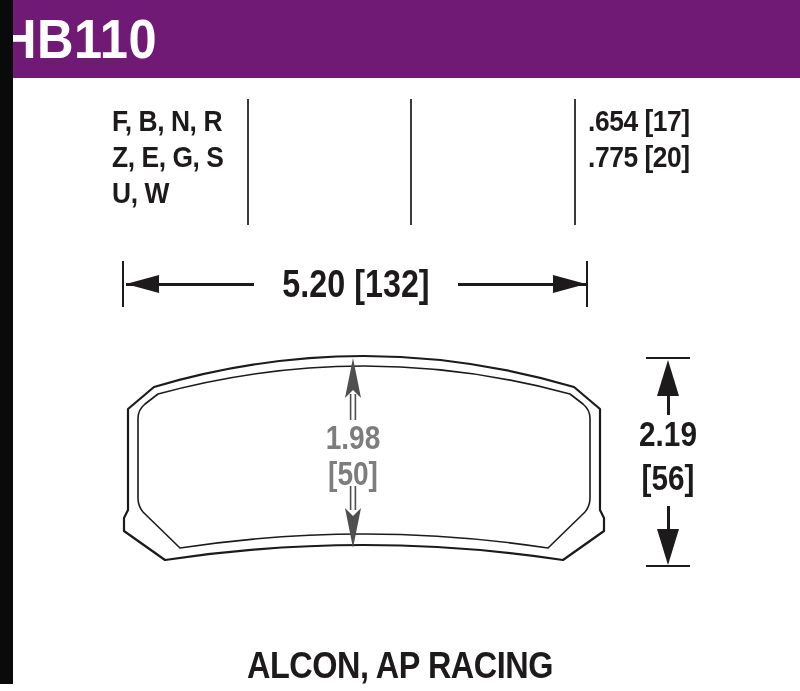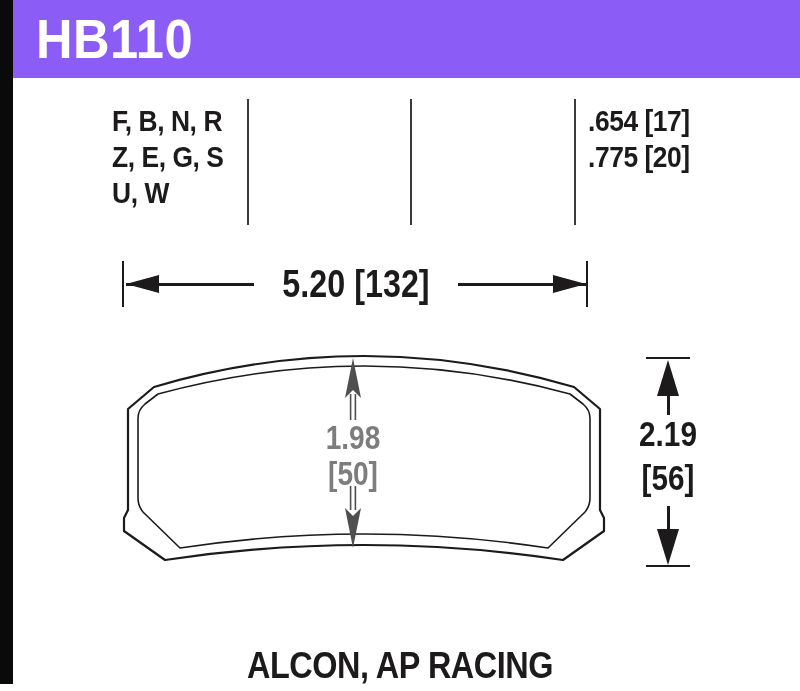--- a/index.html
+++ b/index.html
@@ -1,21 +1,21 @@
 <!DOCTYPE html>
 <html><head>
 <meta charset="utf-8">
 <style>
   * { margin:0; padding:0; box-sizing:border-box; }
   html,body { width:800px; height:691px; background:#ffffff; }
   body { font-family:"Liberation Sans", sans-serif; position:relative; overflow:hidden; }
   #stage { position:absolute; left:0; top:0; width:800px; height:691px; background:#ffffff; }
 
-  .header-bar { position:absolute; left:0; top:0; width:800px; height:78px; background:#8b5cf6;
-                display:flex; align-items:center; padding-left:36px; }
+  .header-bar { position:absolute; left:0; top:0; width:800px; height:78px; background:#701a75;
+                display:flex; align-items:center; }
   .part-number { color:#ffffff; font-size:55px; font-weight:bold; letter-spacing:0.5px;
                  transform:scaleX(0.92); transform-origin:left center; }
 
   .left-strip { position:absolute; left:0; top:0; width:13px; height:684px; background:#0a0a0a; }
 
   .compounds { position:absolute; left:112px; top:103px; font-size:30px; line-height:36px;
                font-weight:bold; color:#1c1a1b; letter-spacing:-0.5px;
                transform:scaleX(0.88); transform-origin:left top; white-space:nowrap; }
   .thicknesses { position:absolute; left:588px; top:103px; font-size:30px; line-height:36px;
                  font-weight:bold; color:#1c1a1b; letter-spacing:-0.5px;

